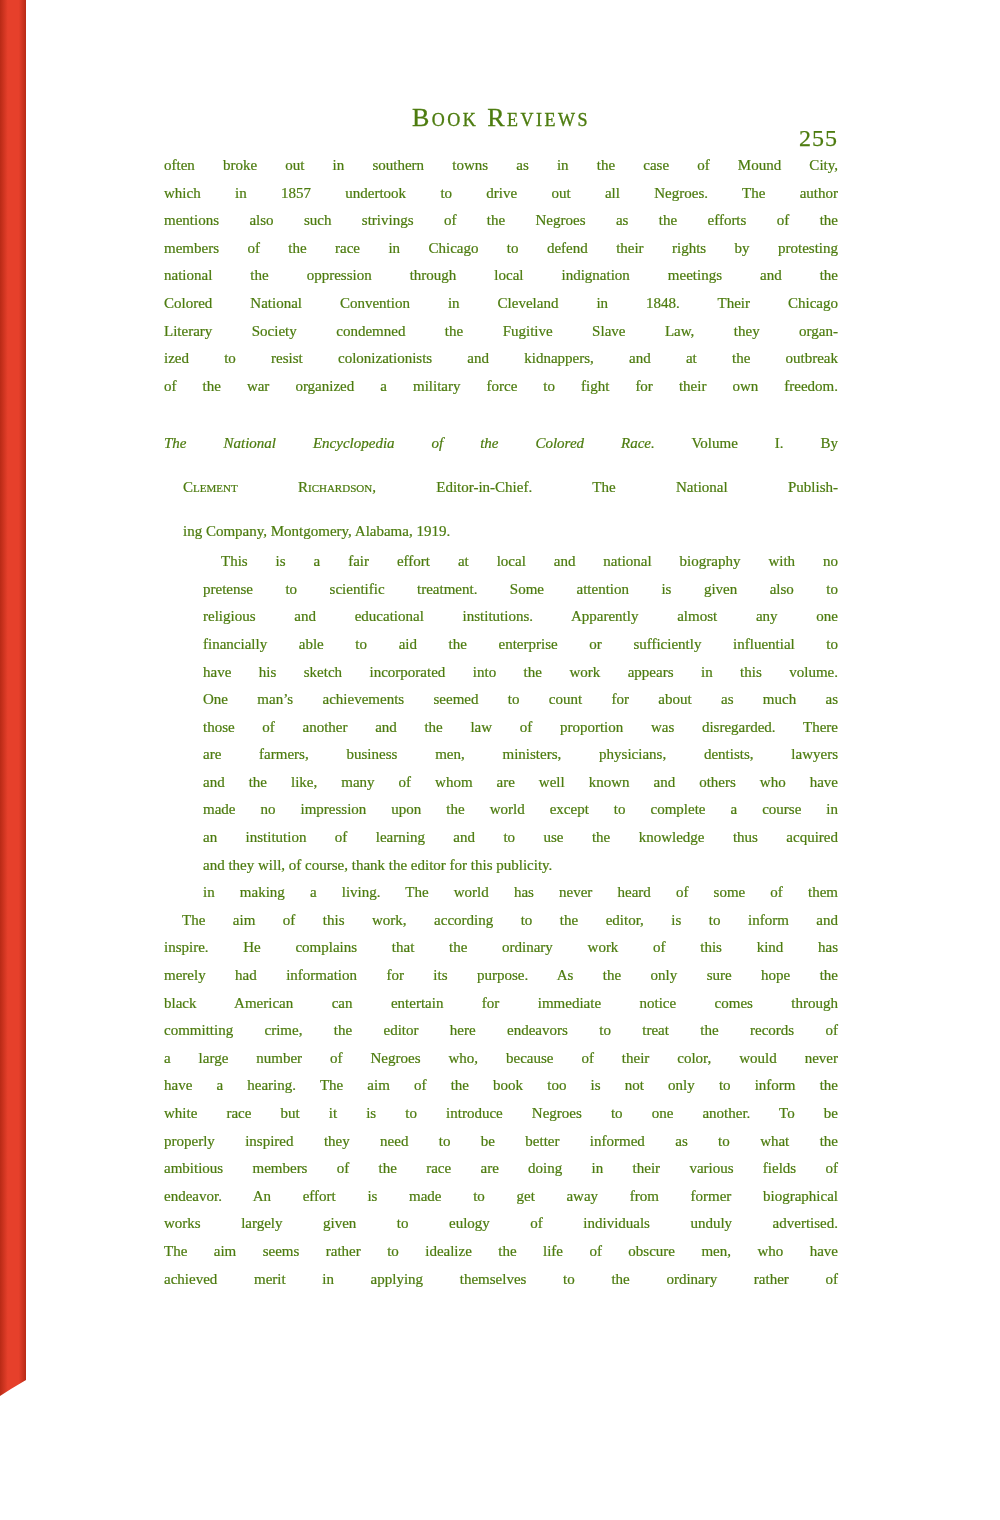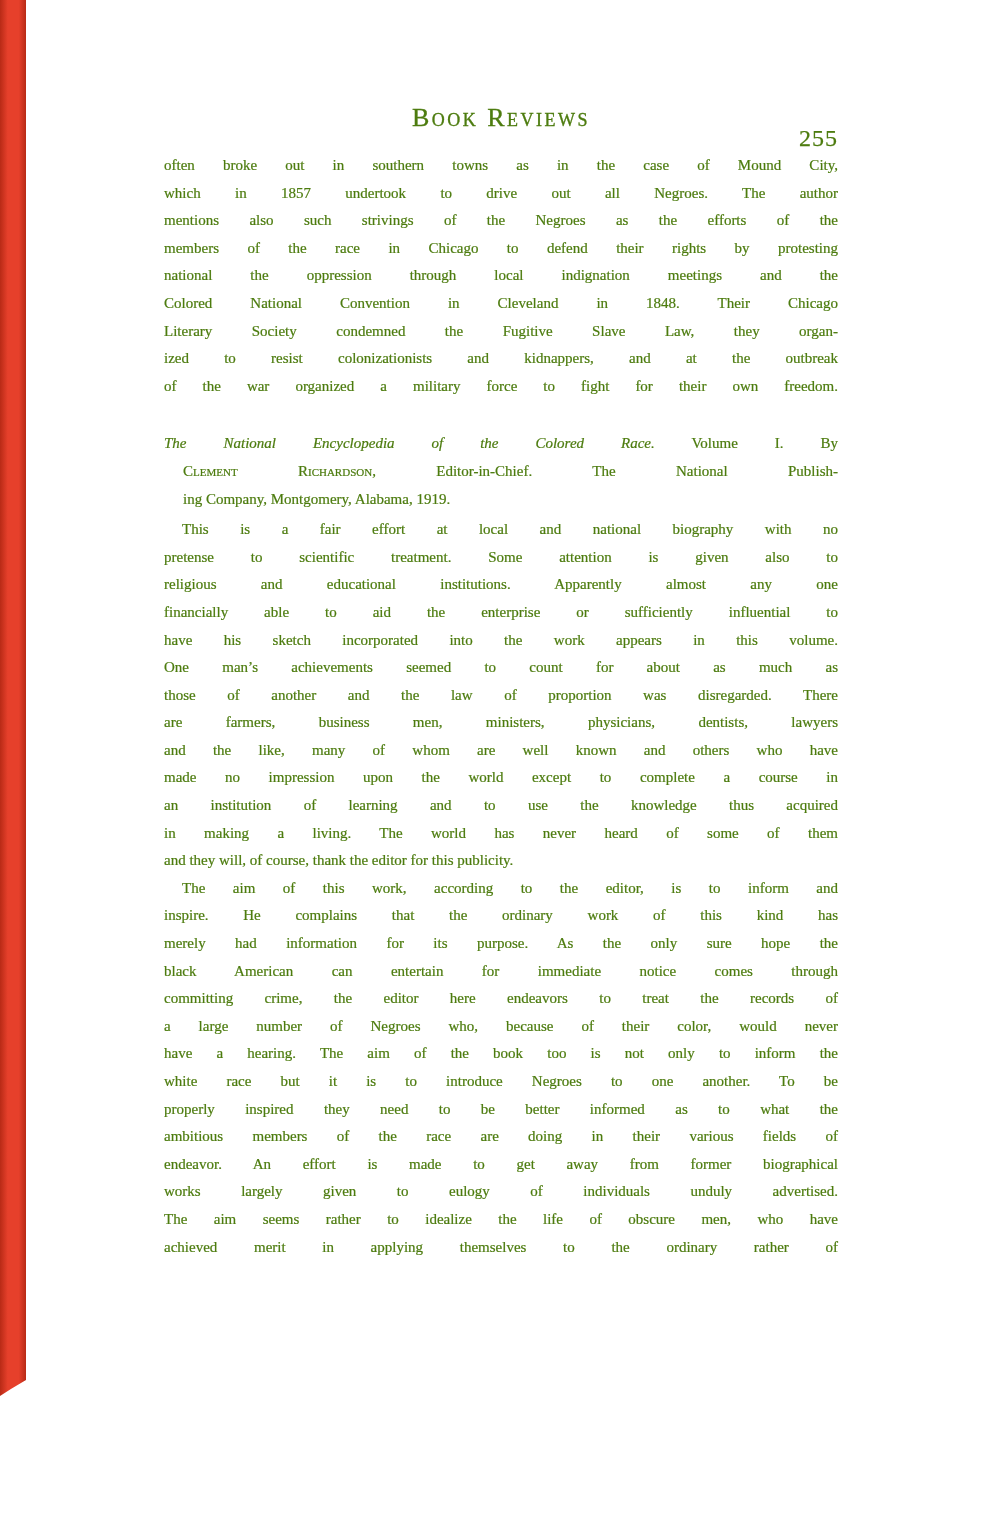--- a/index.html
+++ b/index.html
@@ -64,24 +64,24 @@
     hyphens: none;
   }
   .para { margin: 0; }
   .para .line {
     text-align: justify;
     text-align-last: justify;
     white-space: normal;
   }
   .para .line.no-just { text-align-last: left; }
   .para.indent > .line:first-child { text-indent: 18px; }
-  .para.citation > .line { padding-left: 19px; }
+  .para.citation > .line { padding-left: 19px; margin-top: 16px; }
   .para.citation > .line:first-child { padding-left: 0; }
   [data-name="citation"] { margin-top: 30px; }
-  [data-name="paragraph-review-1"] { margin-top: 3px; }
+  [data-name="paragraph-review-1"] { margin-top: 3px; margin-left: 39px; }
   .seg-italic { font-style: italic; }
   .seg-smallcaps { font-variant: small-caps; }
   .seg-roman { font-style: normal; }
 </style>
 </head>
 <body style="background: rgb(255, 255, 255);">
 
 <div class="page" data-name="scanned-page" style="color: #4d7c0f;">
   <div class="book-edge" data-name="book-edge-red-stripe" style="background: linear-gradient(to right, rgb(184, 42, 22) 0%, rgb(230, 64, 43) 30%, rgb(230, 64, 43) 72%, rgb(184, 42, 22) 100%);"></div>
 
@@ -112,22 +112,22 @@
         <div class="line" data-name="text-line">pretense to scientific treatment. Some attention is given also to</div>
         <div class="line" data-name="text-line">religious and educational institutions. Apparently almost any one</div>
         <div class="line" data-name="text-line">financially able to aid the enterprise or sufficiently influential to</div>
         <div class="line" data-name="text-line">have his sketch incorporated into the work appears in this volume.</div>
         <div class="line" data-name="text-line">One man’s achievements seemed to count for about as much as</div>
         <div class="line" data-name="text-line">those of another and the law of proportion was disregarded. There</div>
         <div class="line" data-name="text-line">are farmers, business men, ministers, physicians, dentists, lawyers</div>
         <div class="line" data-name="text-line">and the like, many of whom are well known and others who have</div>
         <div class="line" data-name="text-line">made no impression upon the world except to complete a course in</div>
         <div class="line" data-name="text-line">an institution of learning and to use the knowledge thus acquired</div>
+        <div class="line no-just" data-name="text-line">and they will, of course, thank the editor for this publicity.</div>
         <div class="line" data-name="text-line">in making a living. The world has never heard of some of them</div>
-        <div class="line no-just" data-name="text-line">and they will, of course, thank the editor for this publicity.</div>
       </div>
       <div class="para indent" data-name="paragraph-review-2">
         <div class="line" data-name="text-line">The aim of this work, according to the editor, is to inform and</div>
         <div class="line" data-name="text-line">inspire. He complains that the ordinary work of this kind has</div>
         <div class="line" data-name="text-line">merely had information for its purpose. As the only sure hope the</div>
         <div class="line" data-name="text-line">black American can entertain for immediate notice comes through</div>
         <div class="line" data-name="text-line">committing crime, the editor here endeavors to treat the records of</div>
         <div class="line" data-name="text-line">a large number of Negroes who, because of their color, would never</div>
         <div class="line" data-name="text-line">have a hearing. The aim of the book too is not only to inform the</div>
         <div class="line" data-name="text-line">white race but it is to introduce Negroes to one another. To be</div>

